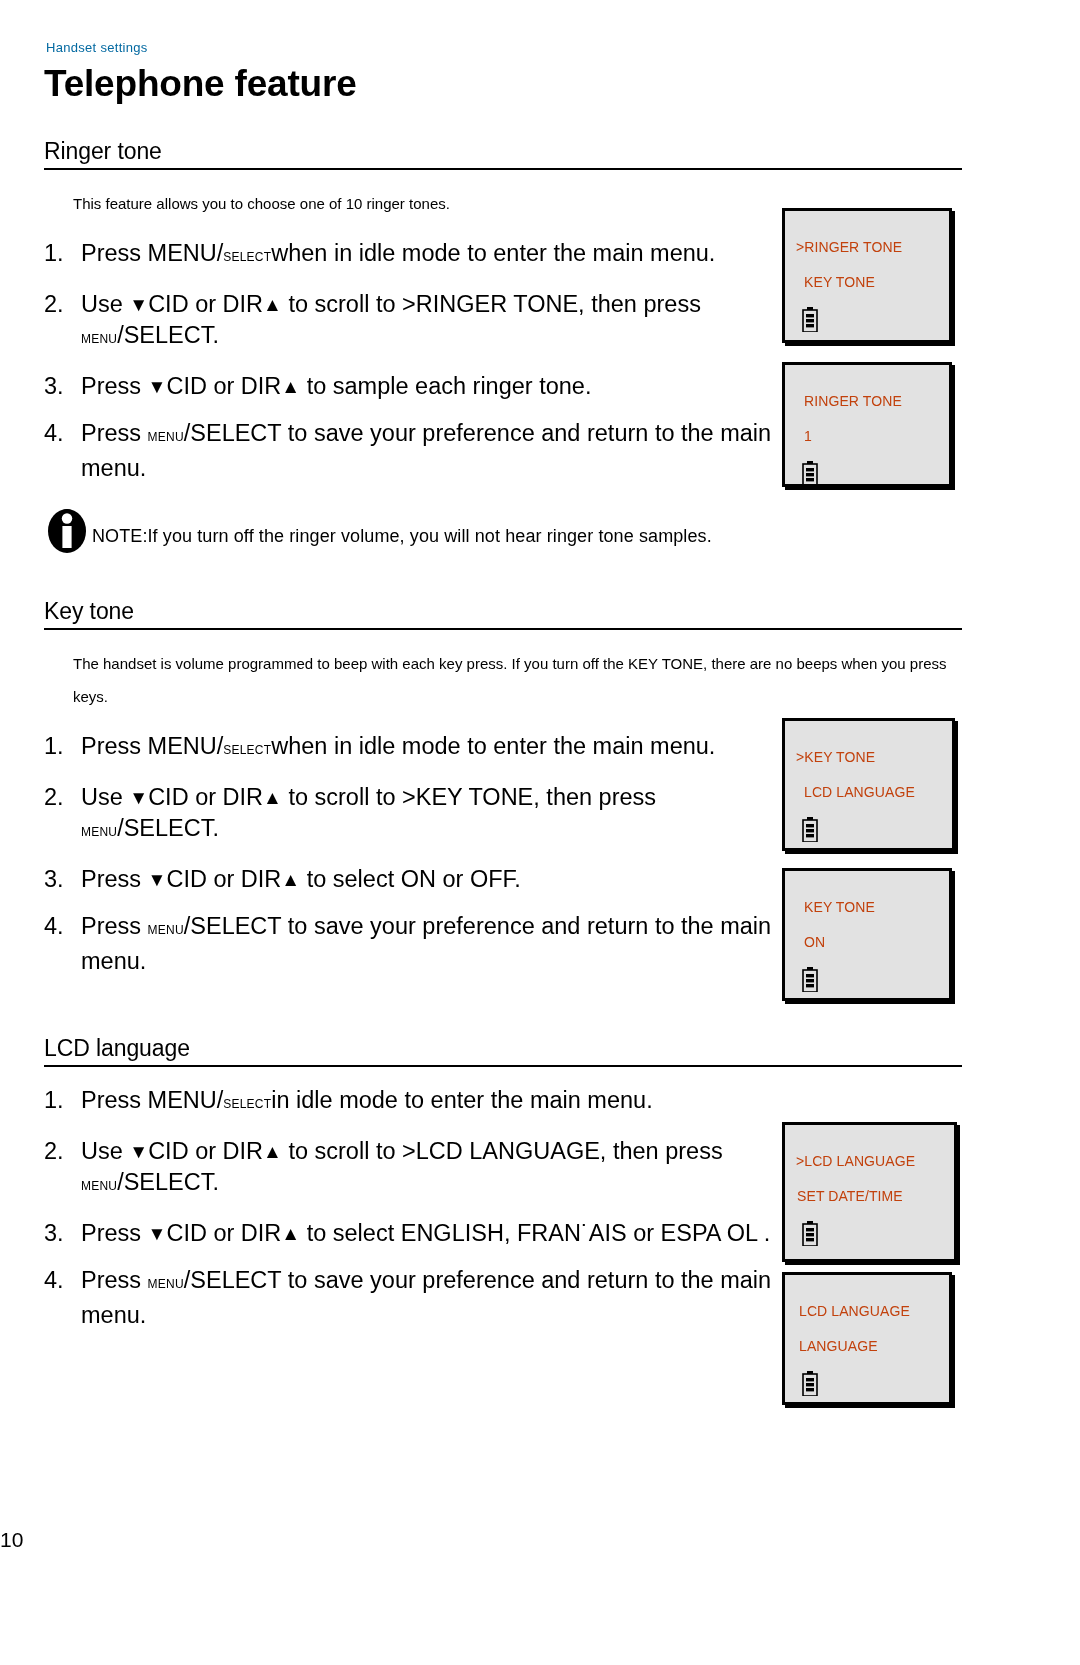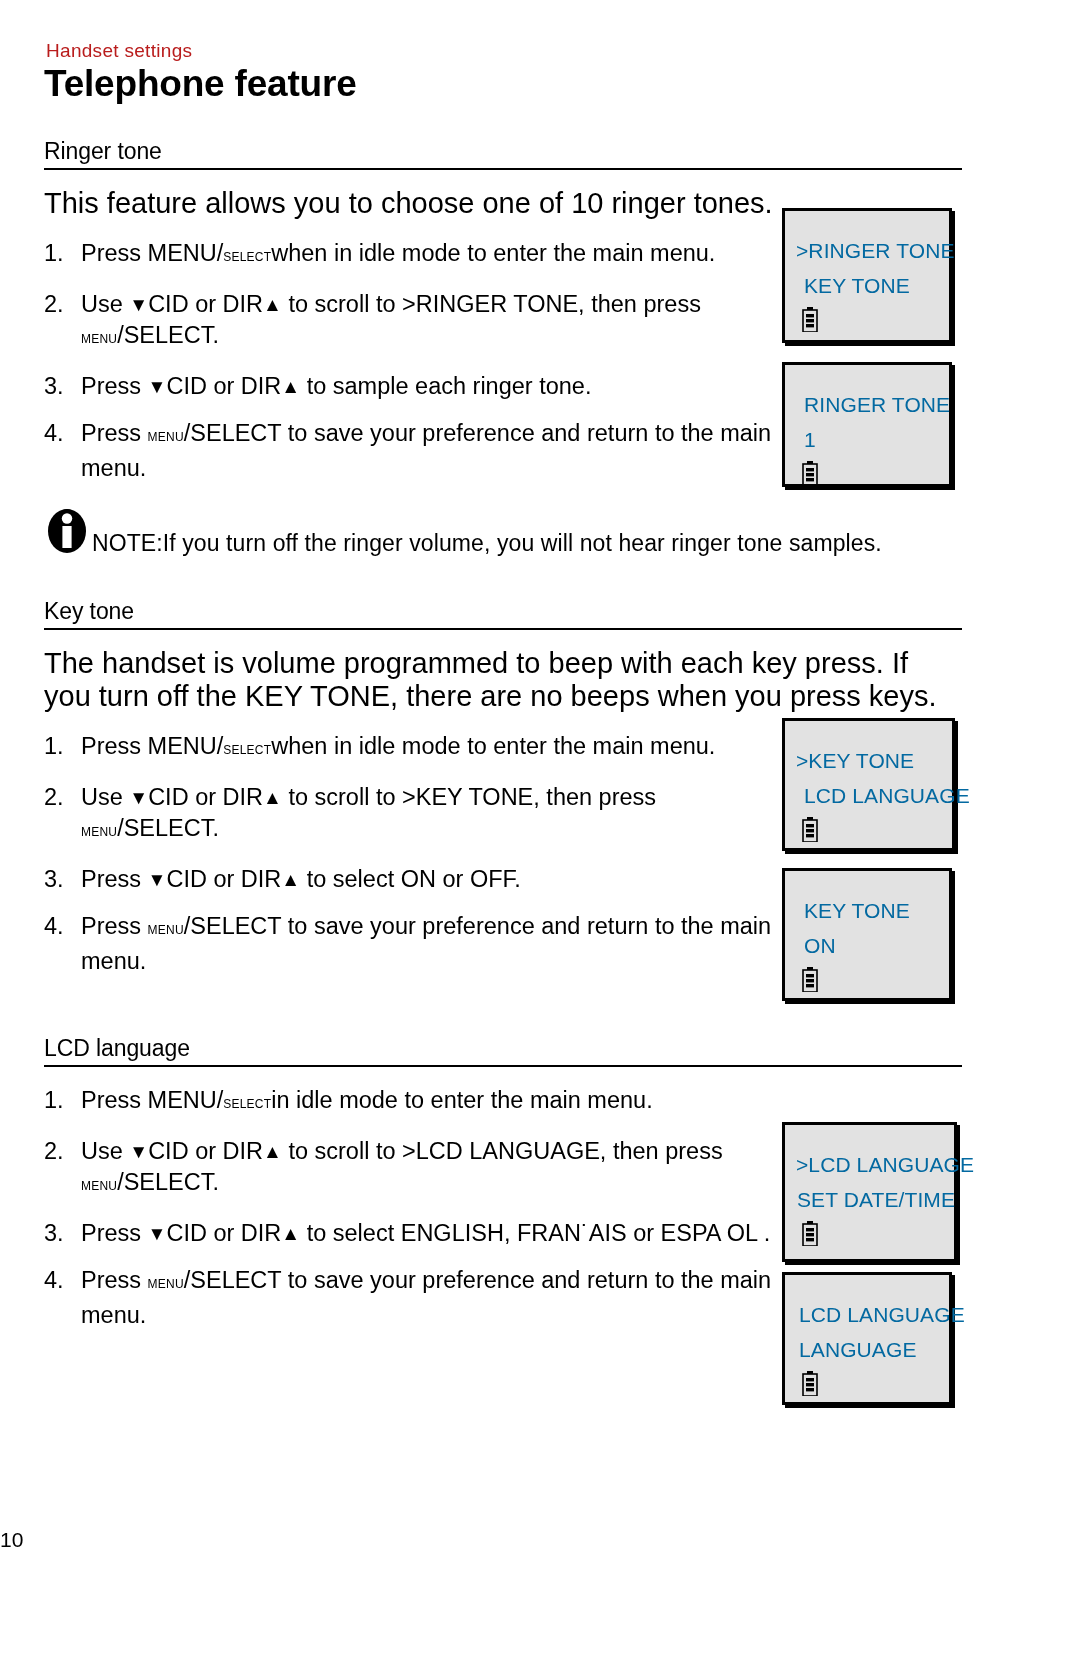--- a/index.html
+++ b/index.html
@@ -20,23 +20,23 @@
     left: 0; top: 0;
     width: 1080px;
     height: 1665px;
   }
 
   
   .running-head {
     position: absolute;
     left: 46px;
     top: 40px;
-    font-size: 19px;
+    font-size: 13px;
     letter-spacing: 0.3px;
-    color: #b91c1c;
+    color: #0369a1;
   }
   .page-title {
     position: absolute;
     left: 44px;
     top: 63px;
     font-size: 37px;
     font-weight: bold;
     letter-spacing: -0.2px;
   }
 
@@ -49,24 +49,25 @@
   .sec-head {
     font-size: 23px;
     letter-spacing: -0.1px;
     padding-bottom: 3px;
     border-bottom: 2px solid #000;
     margin: 0 0 0 0;
   }
 
   
   .intro {
-    font-size: 29px;
+    font-size: 15px;
     line-height: 33px;
     margin-top: 17px;
     width: 735px;
+    margin-left: 29px;
   }
   .intro.wide { width: 900px; }
 
   ol.steps {
     list-style: none;
     margin: 0;
     padding: 0;
     margin-top: 18px;
   }
   ol.steps li {
@@ -100,41 +101,41 @@
   .note-icon {
     position: absolute;
     left: 4px;
     top: 0px;
     width: 38px;
     height: 48px;
   }
   .note-text {
     position: absolute;
     left: 48px;
-    top: 27px;
-    font-size: 23px;
+    top: 20px;
+    font-size: 18px;
     line-height: 22px;
     letter-spacing: 0.1px;
     width: 860px;
   }
 
   
   .lcd {
     position: absolute;
     background: #e2e2e2;
     border: 3px solid #000;
     box-sizing: border-box;
     box-shadow: 3px 3px 0 0 #000;
   }
   .lcd .line {
     position: absolute;
-    font-size: 21px;
+    font-size: 14px;
     letter-spacing: 0.1px;
     white-space: nowrap;
-    color: #0369a1;
+    color: #c2410c;
   }
   .lcd .l1 { left: 11px; top: 28px; }
   .lcd .l2 { left: 19px; top: 63px; }
   .lcd .batt {
     position: absolute;
     left: 17px;
     top: 96px;
     width: 16px;
     height: 25px;
   }

